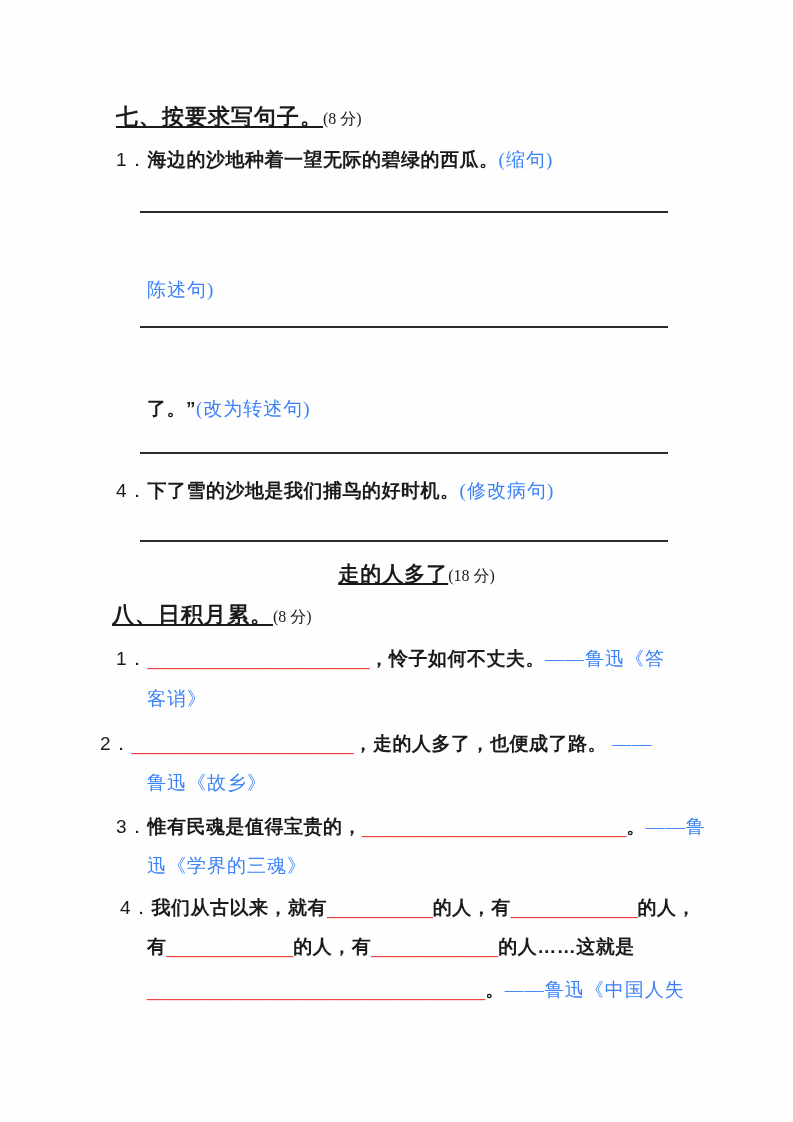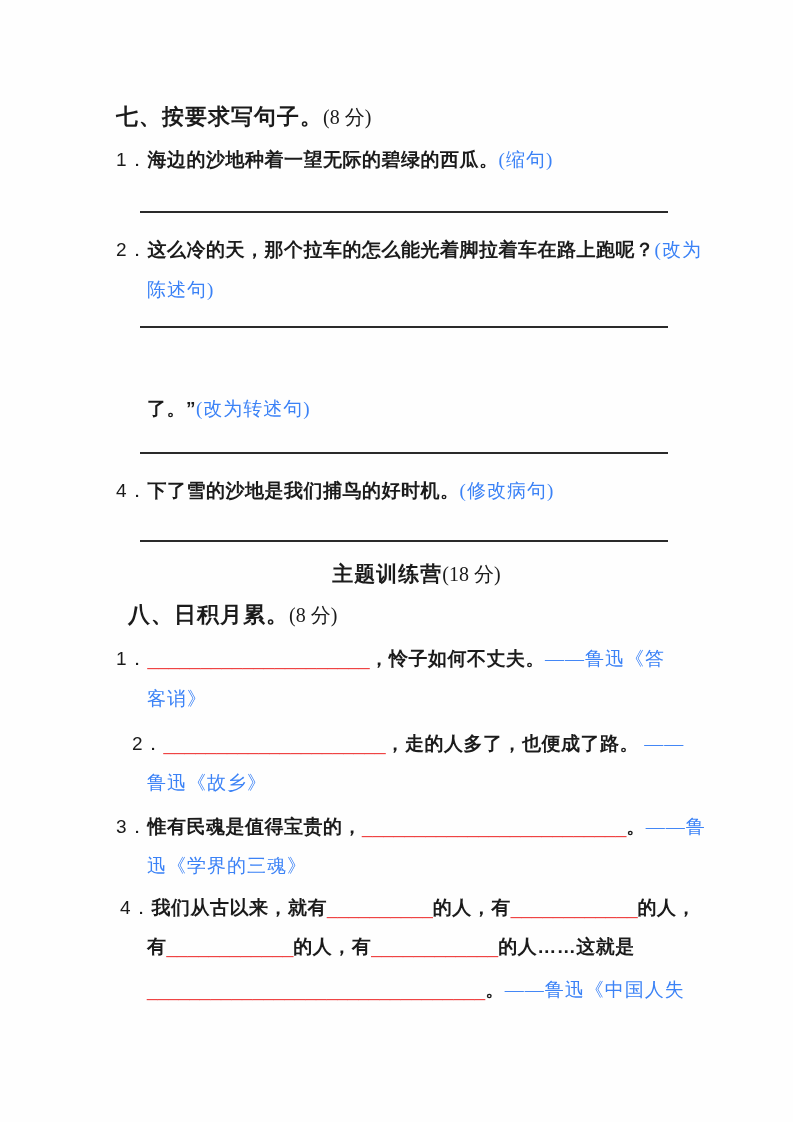--- a/index.html
+++ b/index.html
@@ -11,24 +11,24 @@
     overflow:hidden;
     font-family:"Liberation Sans", sans-serif;
     color:#1b1b1b;
   }
   .ln{
     position:absolute;
     white-space:nowrap;
     font-size:19px;
     line-height:25px;
   }
-  .hd{font-size:22px;font-weight:700;letter-spacing:1px;}
+  .hd{font-size:22px;font-weight:700;letter-spacing:1px;text-decoration:underline;}
   .num{font-weight:400;letter-spacing:1px;}
   .main{font-weight:600;letter-spacing:0.5px;}
-  .score{font-family:"Liberation Serif", serif;font-weight:400;font-size:20px;letter-spacing:0;}
+  .score{font-family:"Liberation Serif", serif;font-weight:400;font-size:16px;letter-spacing:0;}
   .note,.src{
     font-family:"Liberation Serif", serif;
     font-weight:400;
     color:#3b82f6;
     letter-spacing:1px;
   }
   .blank{letter-spacing:0;font-weight:400;color:#ef4444;}
   .ansline{
     position:absolute;
     height:24px;
@@ -50,54 +50,51 @@
 
   <div class="ln" style="top:104px;left:116px;">
     <span class="hd">七、按要求写句子。</span><span class="score">(8 分)</span>
   </div>
 
   <div class="ln" style="top:147px;left:116px;">
     <span class="num">1．</span><span class="main">海边的沙地种着一望无际的碧绿的西瓜。</span><span class="note">(缩句)</span>
   </div>
   <div class="ansline" style="top:187px;left:140px;width:528px;"></div>
 
-  <div class="ln" style="top:237px;left:116px;">
-    <span class="num">2．</span><span class="main">这么冷的天，那个拉车的怎么能光着脚拉着车在路上跑呢？</span><span class="note">(改为</span>
-  </div>
   <div class="ln" style="top:277px;left:147px;">
     <span class="note">陈述句)</span>
   </div>
   <div class="ansline" style="top:302px;left:140px;width:528px;"></div>
 
   <div class="ln" style="top:396px;left:147px;">
     <span class="main">了。”</span><span class="note">(改为转述句)</span>
   </div>
   <div class="ansline" style="top:428px;left:140px;width:528px;"></div>
 
   <div class="ln" style="top:478px;left:116px;">
     <span class="num">4．</span><span class="main">下了雪的沙地是我们捕鸟的好时机。</span><span class="note">(修改病句)</span>
   </div>
   <div class="ansline" style="top:516px;left:140px;width:528px;"></div>
 
   <div class="banner" style="top:560px;">
-    <span class="hd">主题训练营</span><span class="score">(18 分)</span>
+    <span class="hd">走的人多了</span><span class="score">(18 分)</span>
   </div>
 
-  <div class="ln" style="top:602px;left:128px;">
+  <div class="ln" style="top:602px;left:112px;">
     <span class="hd">八、日积月累。</span><span class="score">(8 分)</span>
   </div>
 
   <div class="ln" style="top:646px;left:116px;">
     <span class="num">1．</span><span class="blank">_____________________</span><span class="main">，怜子如何不丈夫。</span><span class="src">——鲁迅《答</span>
   </div>
   <div class="ln" style="top:686px;left:147px;">
     <span class="src">客诮》</span>
   </div>
 
-  <div class="ln" style="top:731px;left:132px;">
+  <div class="ln" style="top:731px;left:100px;">
     <span class="num">2．</span><span class="blank">_____________________</span><span class="main">，走的人多了，也便成了路。</span> <span class="src">——</span>
   </div>
   <div class="ln" style="top:770px;left:147px;">
     <span class="src">鲁迅《故乡》</span>
   </div>
 
   <div class="ln" style="top:814px;left:116px;">
     <span class="num">3．</span><span class="main">惟有民魂是值得宝贵的，</span><span class="blank">_________________________</span><span class="main">。</span><span class="src">——鲁</span>
   </div>
   <div class="ln" style="top:853px;left:147px;">

